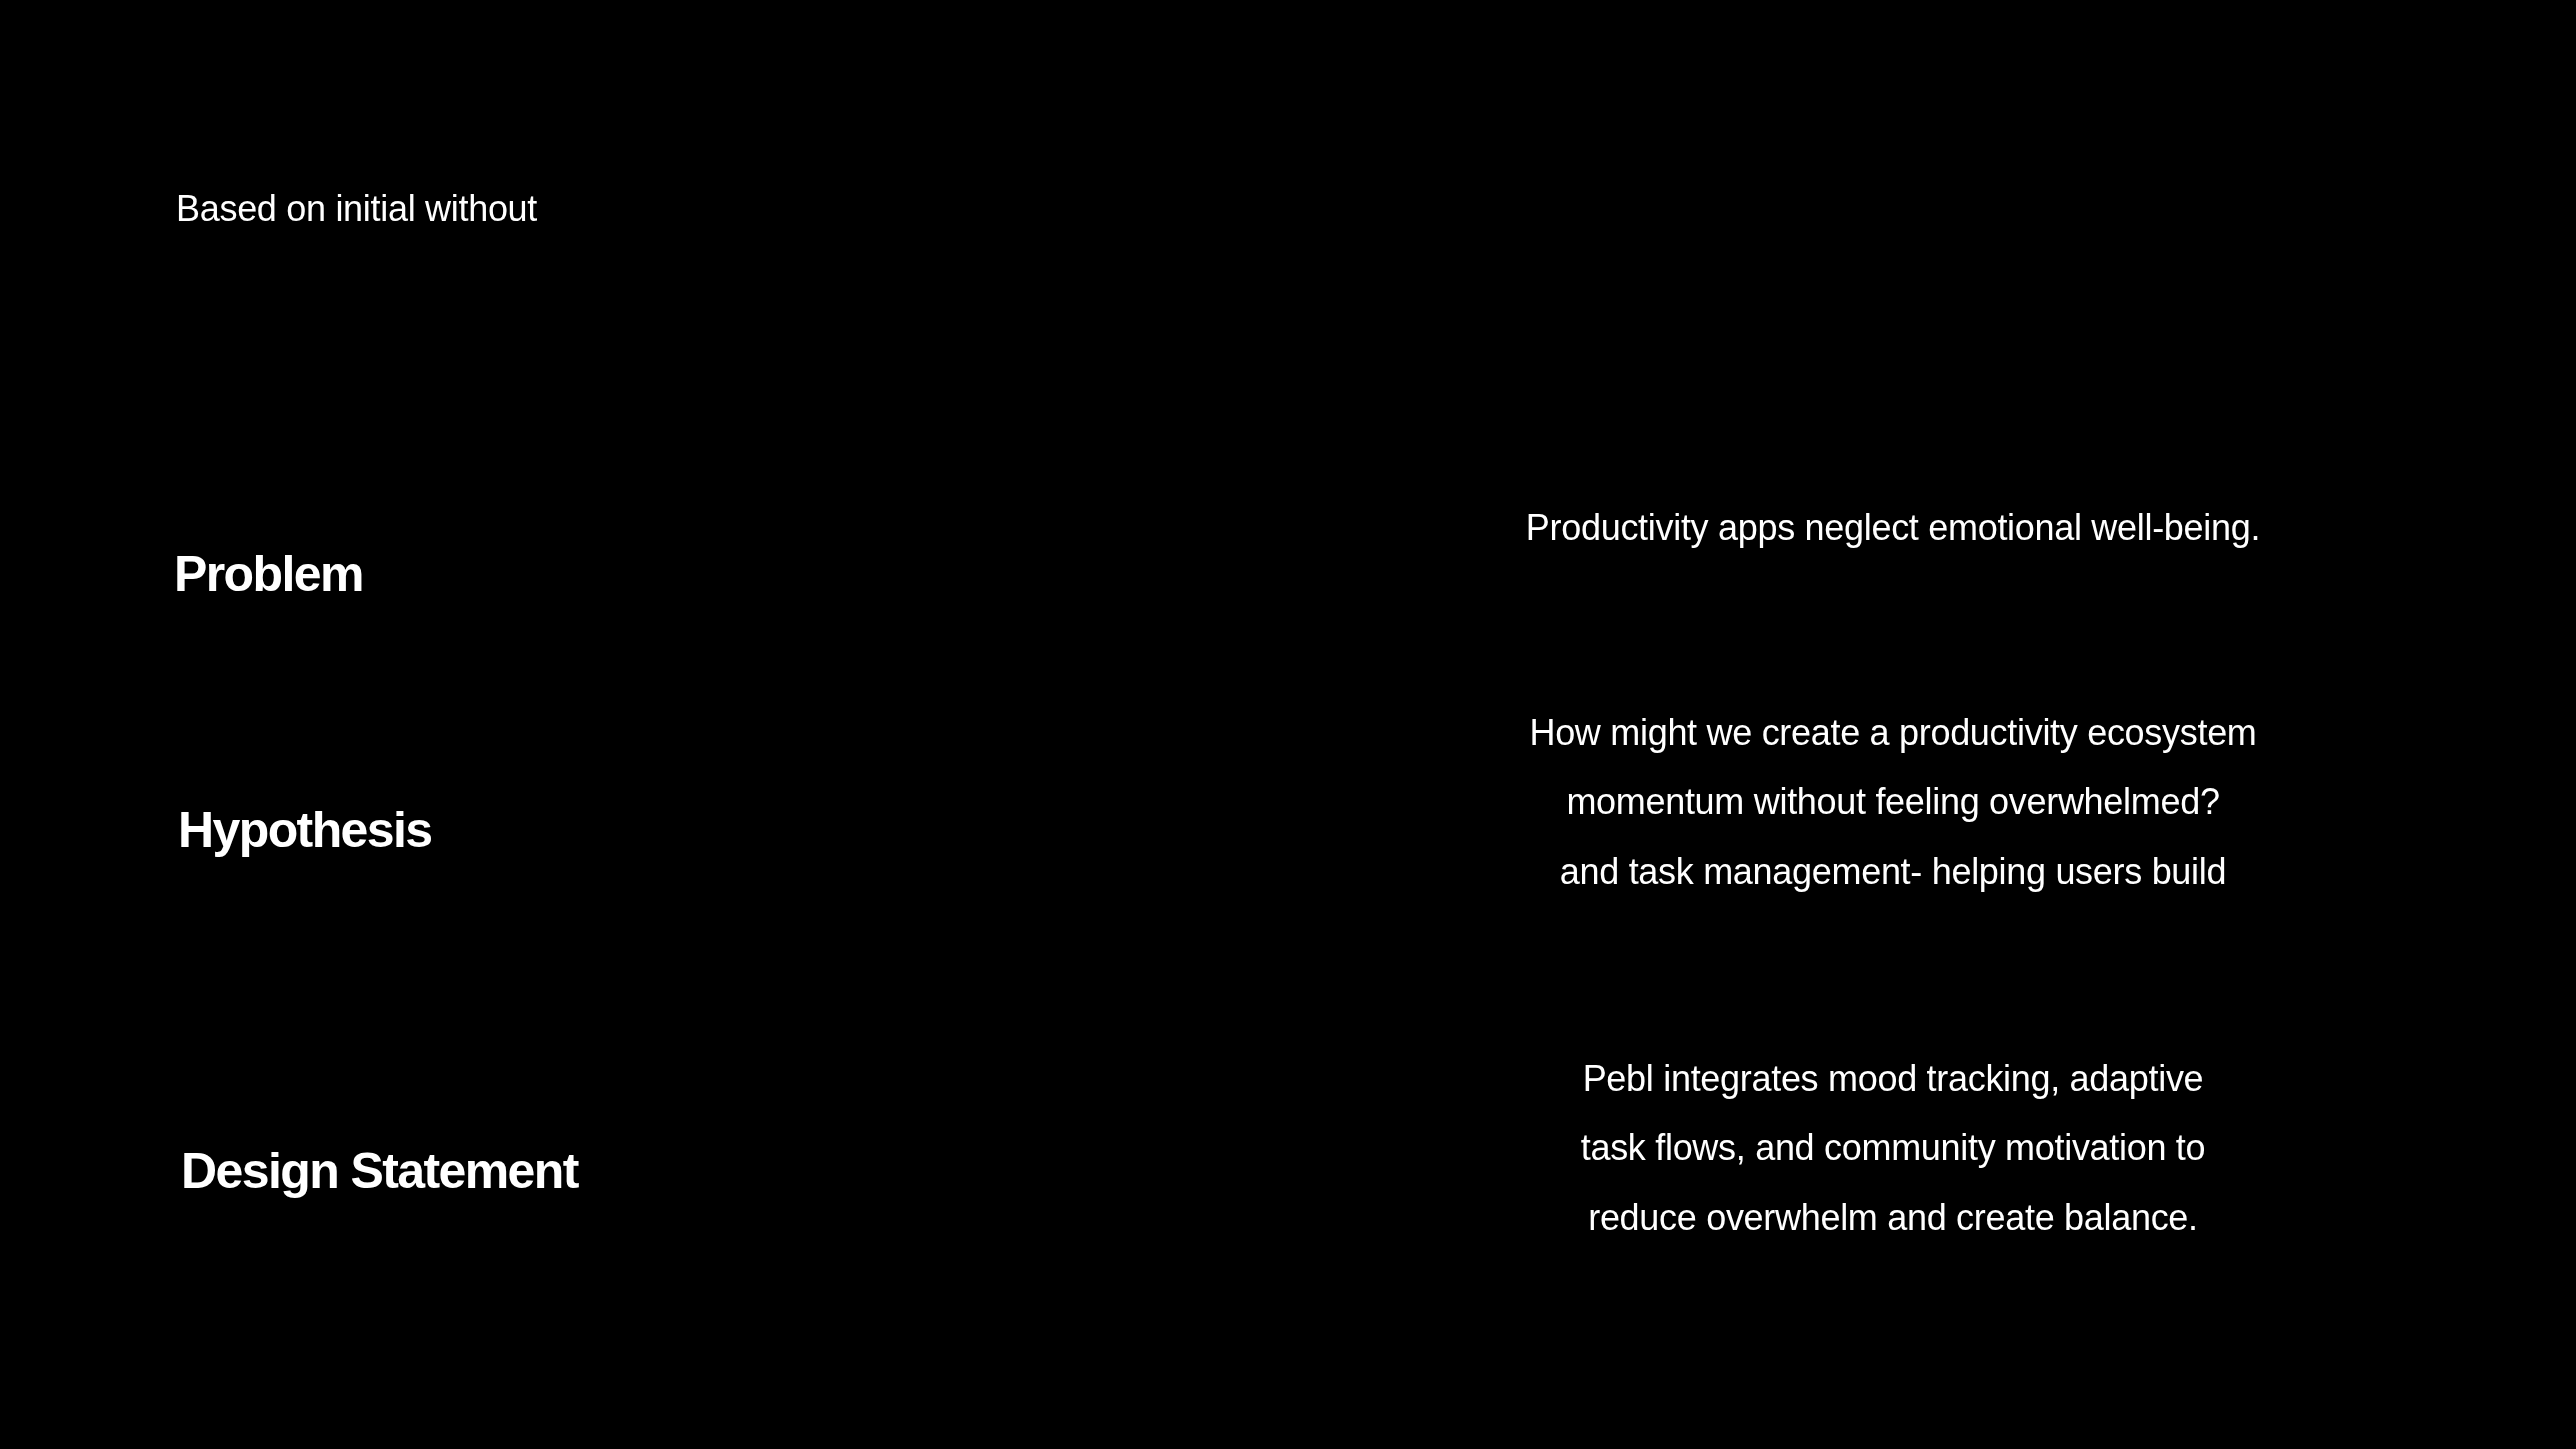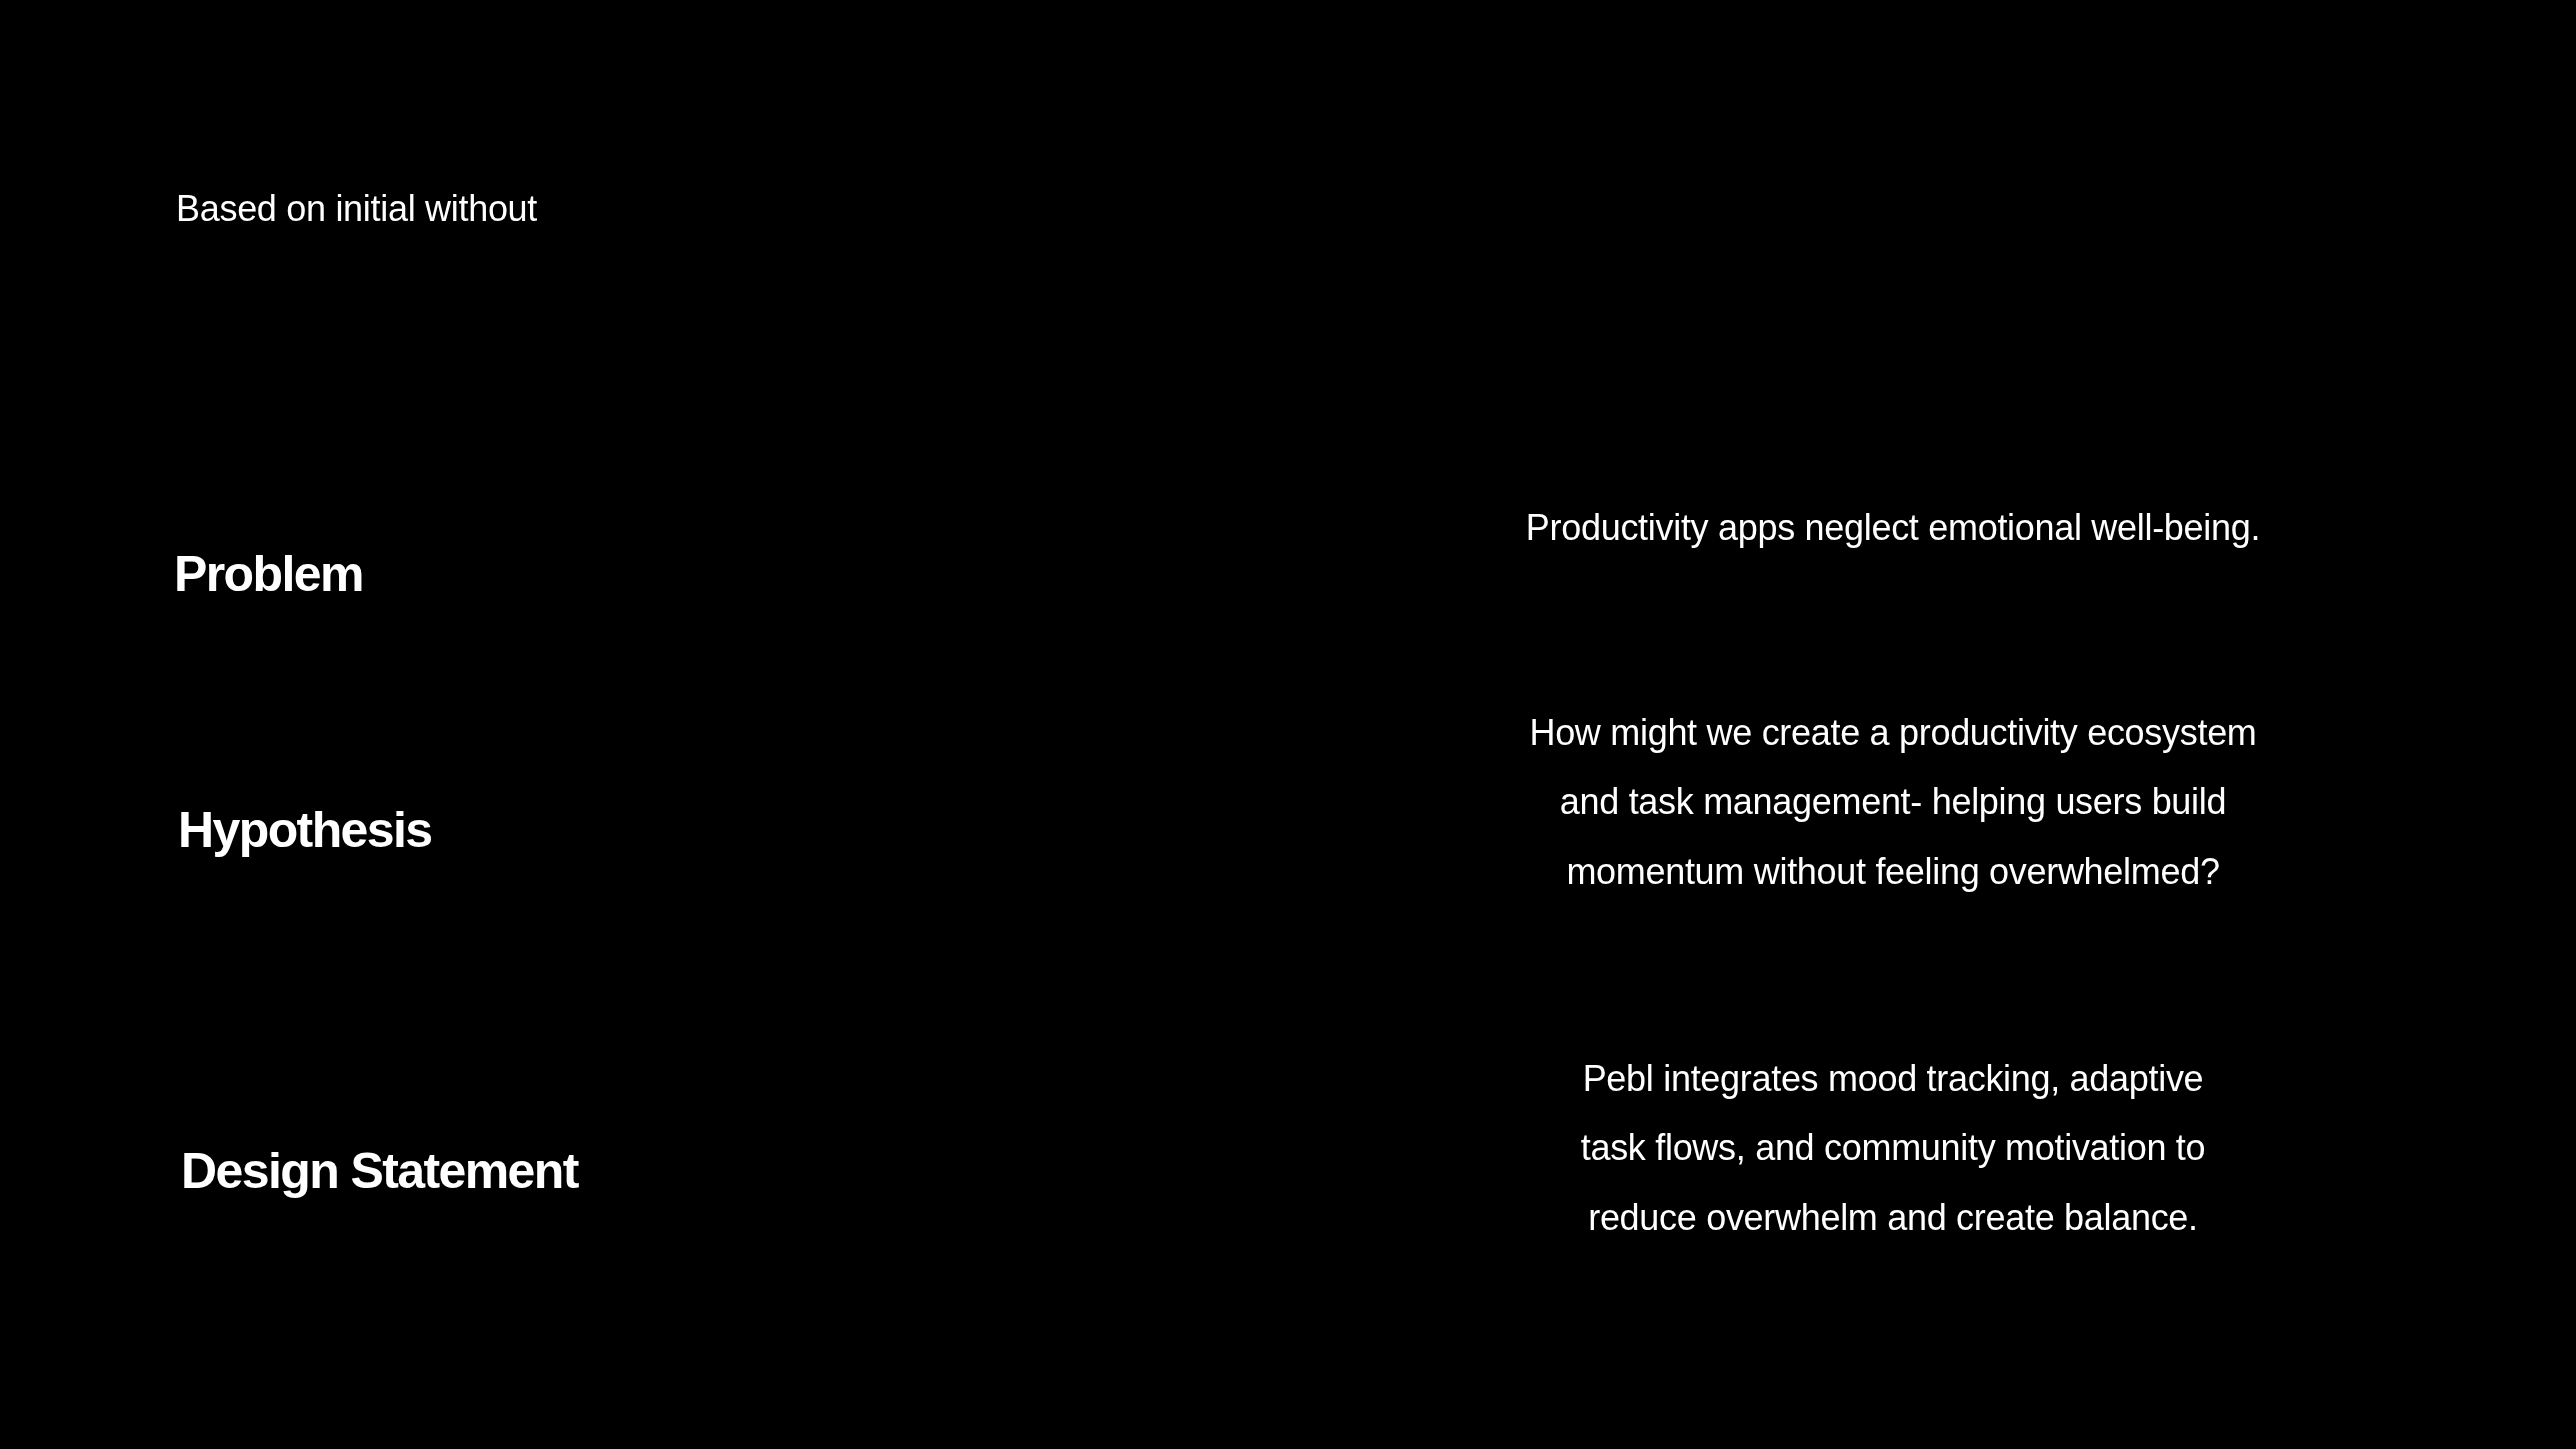--- a/index.html
+++ b/index.html
@@ -121,22 +121,22 @@
       <div class="row-label">Problem</div>
       <div class="row-text">
         <span class="line">Productivity apps neglect emotional well-being.</span>
       </div>
     </div>
 
     <div class="brief-row" id="row-hypothesis">
       <div class="row-label">Hypothesis</div>
       <div class="row-text">
         <span class="line">How might we create a productivity ecosystem</span>
+        <span class="line">momentum without feeling overwhelmed?</span>
         <span class="line">and task management- helping users build</span>
-        <span class="line">momentum without feeling overwhelmed?</span>
       </div>
     </div>
 
     <div class="brief-row" id="row-design-statement">
       <div class="row-label">Design Statement</div>
       <div class="row-text">
         <span class="line">Pebl integrates mood tracking, adaptive</span>
         <span class="line">task flows, and community motivation to</span>
         <span class="line">reduce overwhelm and create balance.</span>
       </div>

